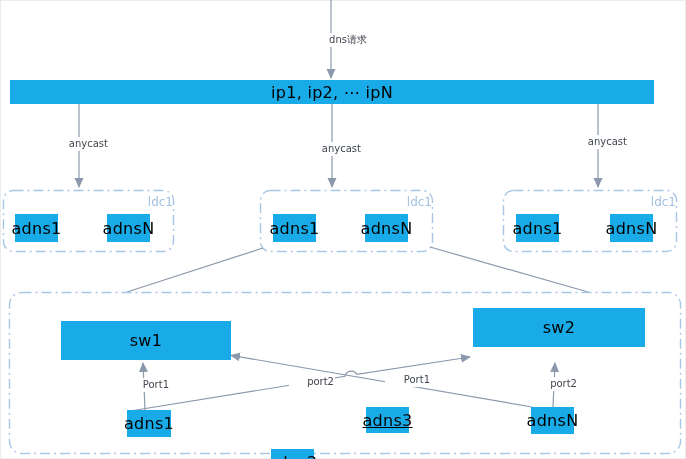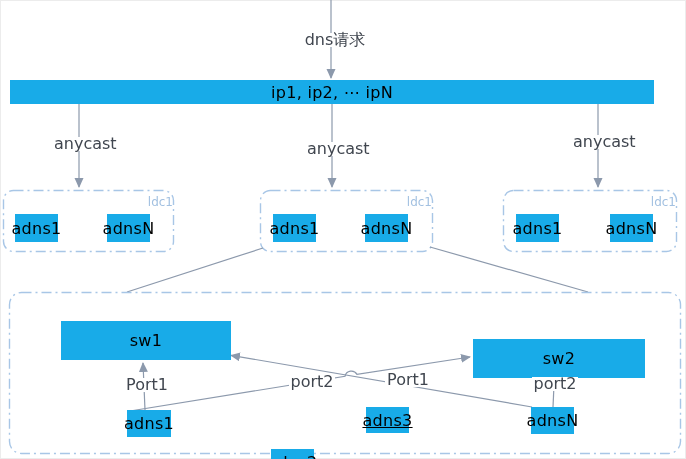--- a/index.html
+++ b/index.html
@@ -19,21 +19,21 @@
   .wire{stroke:var(--line-gray);stroke-width:1.2;fill:none;}
   .dashbox{stroke:var(--border-blue);stroke-width:1.4;fill:none;stroke-dasharray:10 4 2 4;}
   .arrowhead-fill{fill:var(--line-gray);}
   .node{
     position:absolute;z-index:2;background:var(--box-blue);color:#000000;
     display:flex;align-items:center;justify-content:center;
     font-size:16px;letter-spacing:.3px;
   }
   .lbl{
     position:absolute;z-index:3;background:#fff;color:var(--label-dark);
-    font-size:16px;text-align:center;line-height:14px;padding:0 1px;
+    font-size:10px;text-align:right;line-height:14px;padding:0 1px;
   }
   .ldc-lbl{
     position:absolute;z-index:2;color:var(--ldc-label);
     font-size:12px;text-align:right;
   }
 </style>
 </head>
 <body>
 
 <div id="canvas">
@@ -83,21 +83,21 @@
 
   <div class="ldc-lbl" style="left:260px;top:195px;width:172px;">ldc1</div>
   <div class="node" style="left:273px;top:214px;width:43px;height:28px;">adns1</div>
   <div class="node" style="left:365px;top:214px;width:43px;height:28px;">adnsN</div>
 
   <div class="ldc-lbl" style="left:503px;top:195px;width:173px;">ldc1</div>
   <div class="node" style="left:516px;top:214px;width:43px;height:28px;">adns1</div>
   <div class="node" style="left:610px;top:214px;width:43px;height:28px;">adnsN</div>
 
   <div class="node" style="left:61px;top:321px;width:170px;height:39px;">sw1</div>
-  <div class="node" style="left:473px;top:339px;width:172px;height:39px;">sw2</div>
+  <div class="node" style="left:473px;top:308px;width:172px;height:39px;">sw2</div>
 
   <div class="lbl" style="left:124px;top:378px;width:44px;">Port1</div>
   <div class="lbl" style="left:289px;top:375px;width:44px;">port2</div>
   <div class="lbl" style="left:385px;top:373px;width:44px;">Port1</div>
   <div class="lbl" style="left:532px;top:377px;width:44px;">port2</div>
 
   <div class="node" style="left:127px;top:410px;width:44px;height:27px;">adns1</div>
   <div class="node" style="left:271px;top:409px;width:43px;height:26px;margin-top:40px;">adns2</div>
   <div class="node" style="left:366px;top:407px;width:43px;height:26px;text-decoration:underline;">adns3</div>
   <div class="node" style="left:531px;top:407px;width:43px;height:27px;">adnsN</div>

